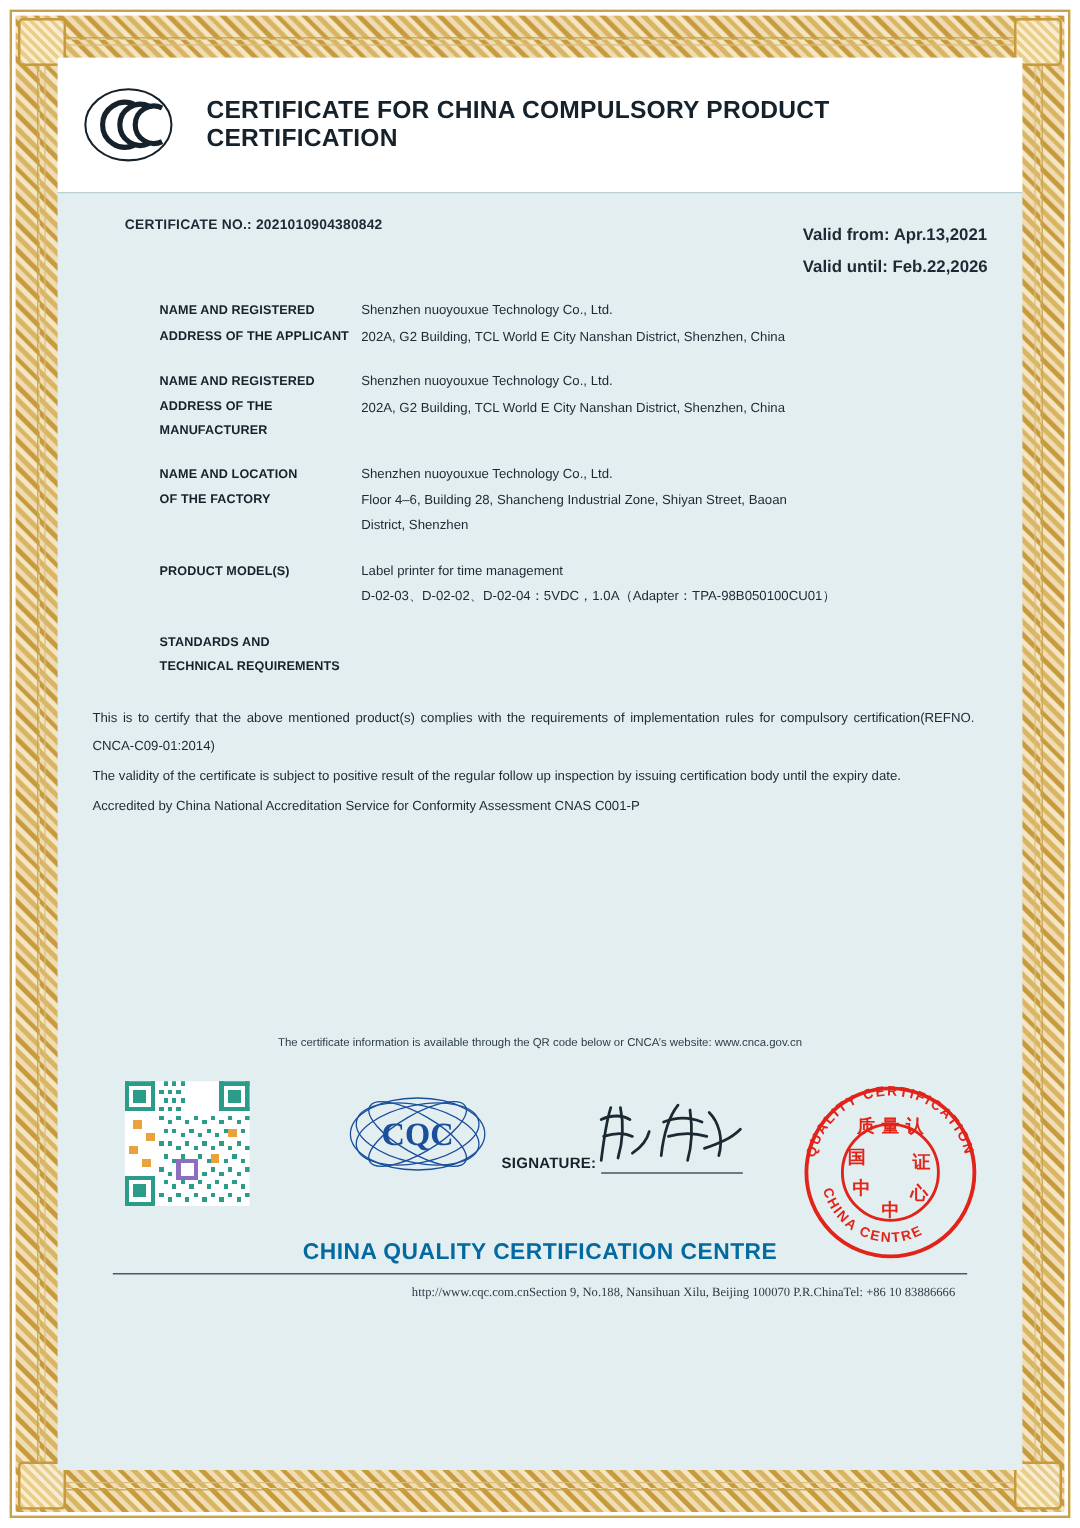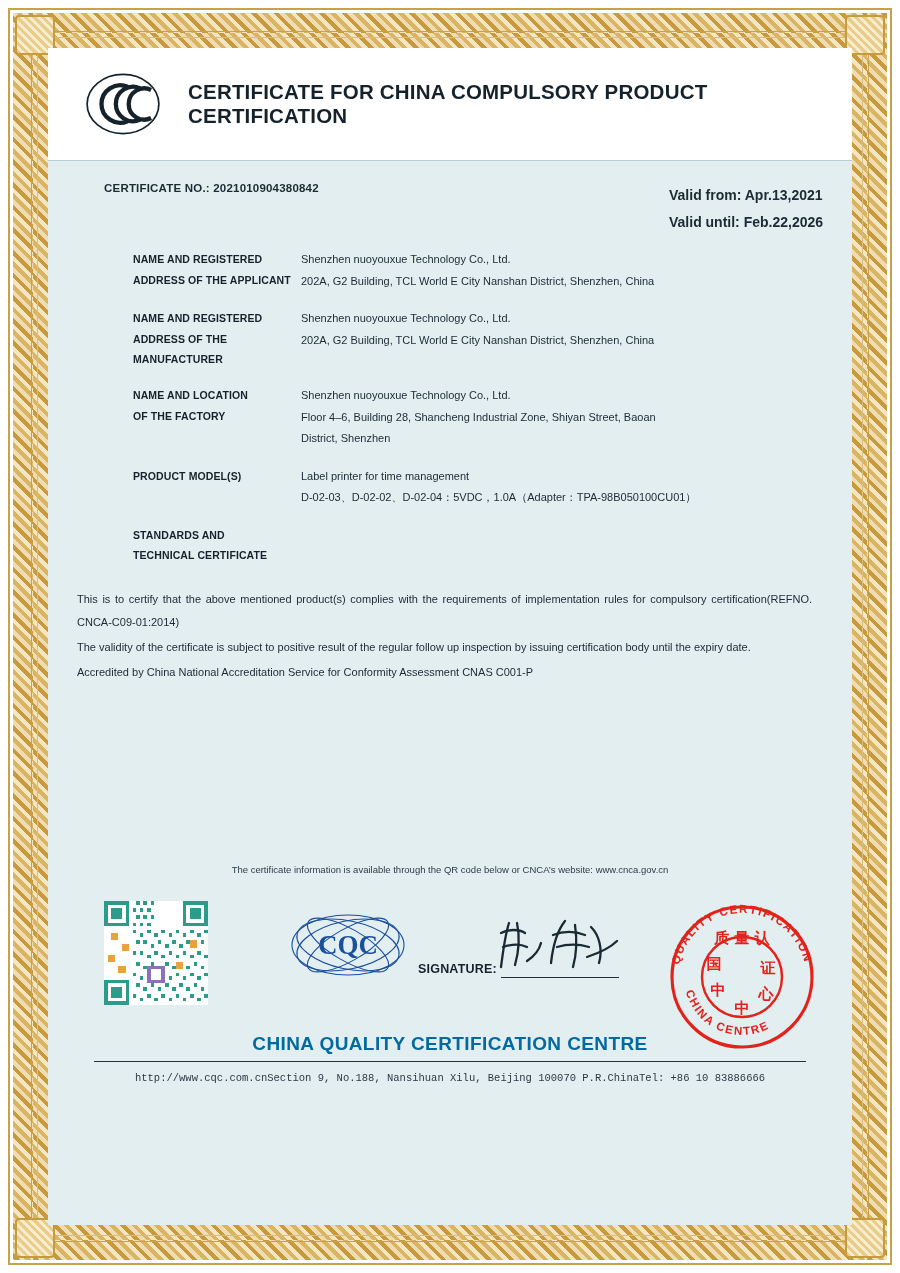--- a/index.html
+++ b/index.html
@@ -80,21 +80,21 @@
     right: 48px;
     bottom: 48px;
     box-sizing: border-box;
   }
 
   .header-band {
     position: relative;
     height: 112px;
     display: flex;
     align-items: center;
-    padding-left: 36px;
+    padding-left: 20px;
     background: #ffffff;
   }
 
   .ccc-logo {
     width: 78px;
     height: 66px;
     flex: 0 0 auto;
     position: relative;
   }
 
@@ -270,25 +270,25 @@
     letter-spacing: 0.4px;
     color: #0369a1;
   }
 
   .footer-rule {
     margin: 0 46px;
     border-top: 1.4px solid #25333c;
   }
   .footer {
     display: flex;
-    justify-content: center;
+    justify-content: flex-end;
     padding: 10px 56px 0 56px;
     font-size: 10.5px;
     color: #2c3a43;
-    font-family: Liberation Mono, monospace;
+    font-family: Liberation Serif, serif;
   }
   .footer .mid { text-align: center; }
 </style>
 </head>
 <body>
 
 <div class="page">
 
   <div class="frame-outer"></div>
   <div class="frame-pattern">
@@ -377,21 +377,21 @@
           </div>
           <div class="value">
             <div>Label printer for time management</div>
             <div>D-02-03、D-02-02、D-02-04：5VDC，1.0A（Adapter：TPA-98B050100CU01）</div>
           </div>
         </div>
 
         <div class="field">
           <div class="label">
             <div>STANDARDS AND</div>
-            <div>TECHNICAL CERTIFICATE</div>
+            <div>TECHNICAL REQUIREMENTS</div>
           </div>
         </div>
 
       </div>
 
       <div class="statements">
         <p>This is to certify that the above mentioned product(s) complies with the requirements of implementation rules for compulsory certification(REFNO. CNCA-C09-01:2014)</p>
         <p>The validity of the certificate is subject to positive result of the regular follow up inspection by issuing certification body until the expiry date.</p>
         <p>Accredited by China National Accreditation Service for Conformity Assessment CNAS C001-P</p>
       </div>

